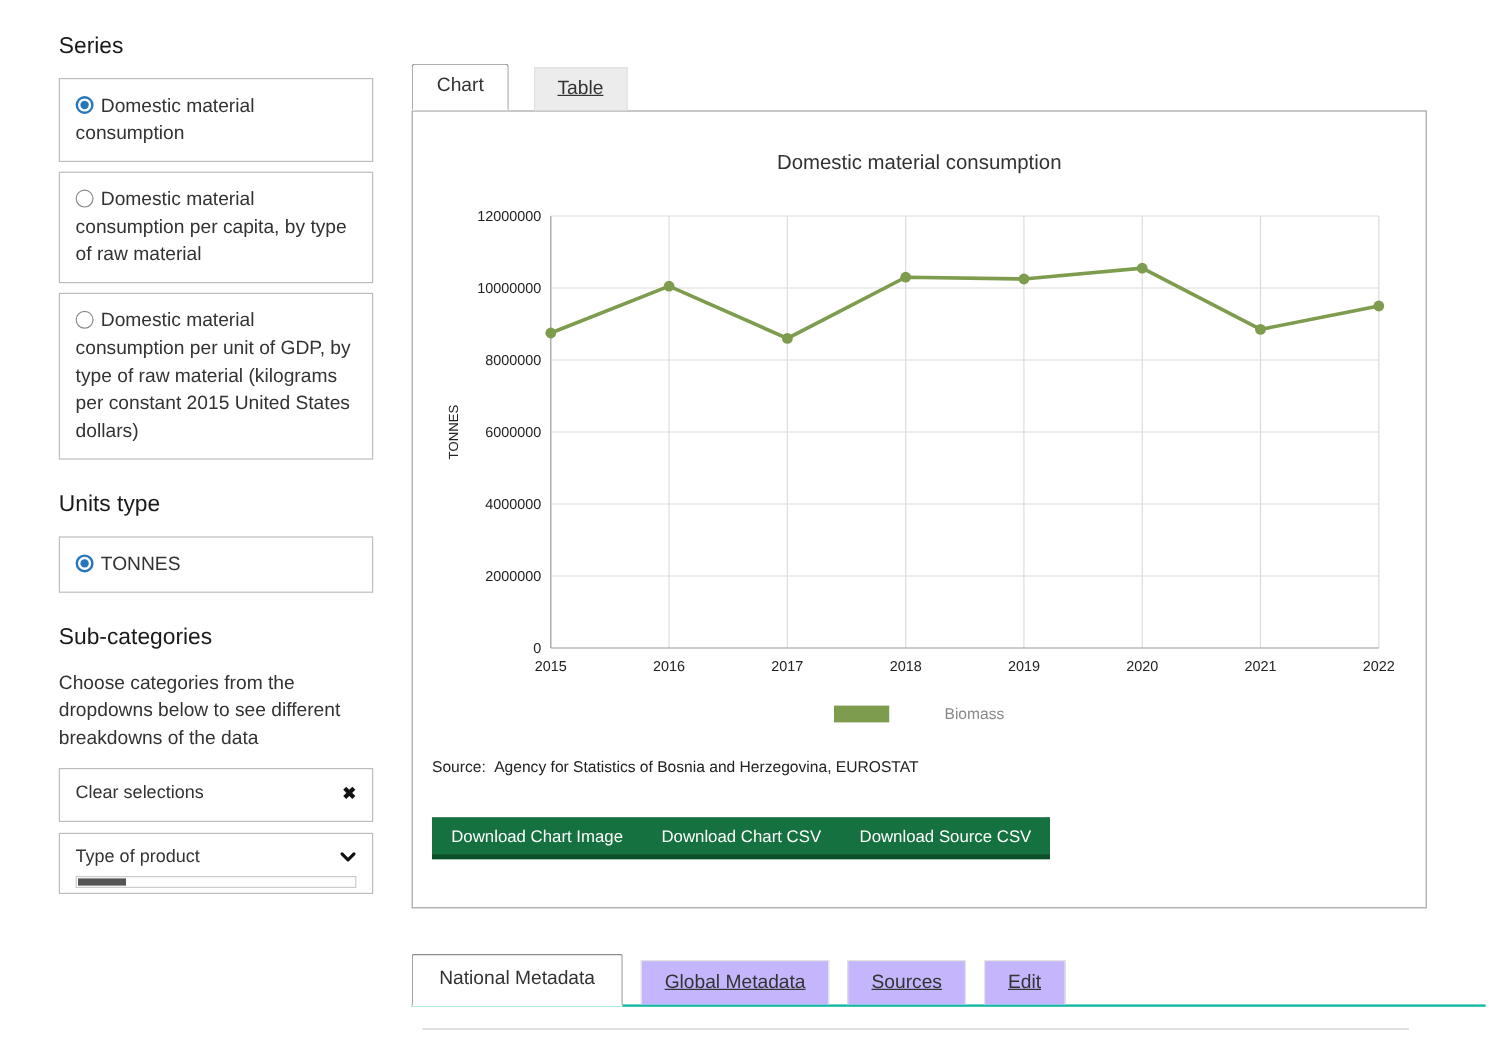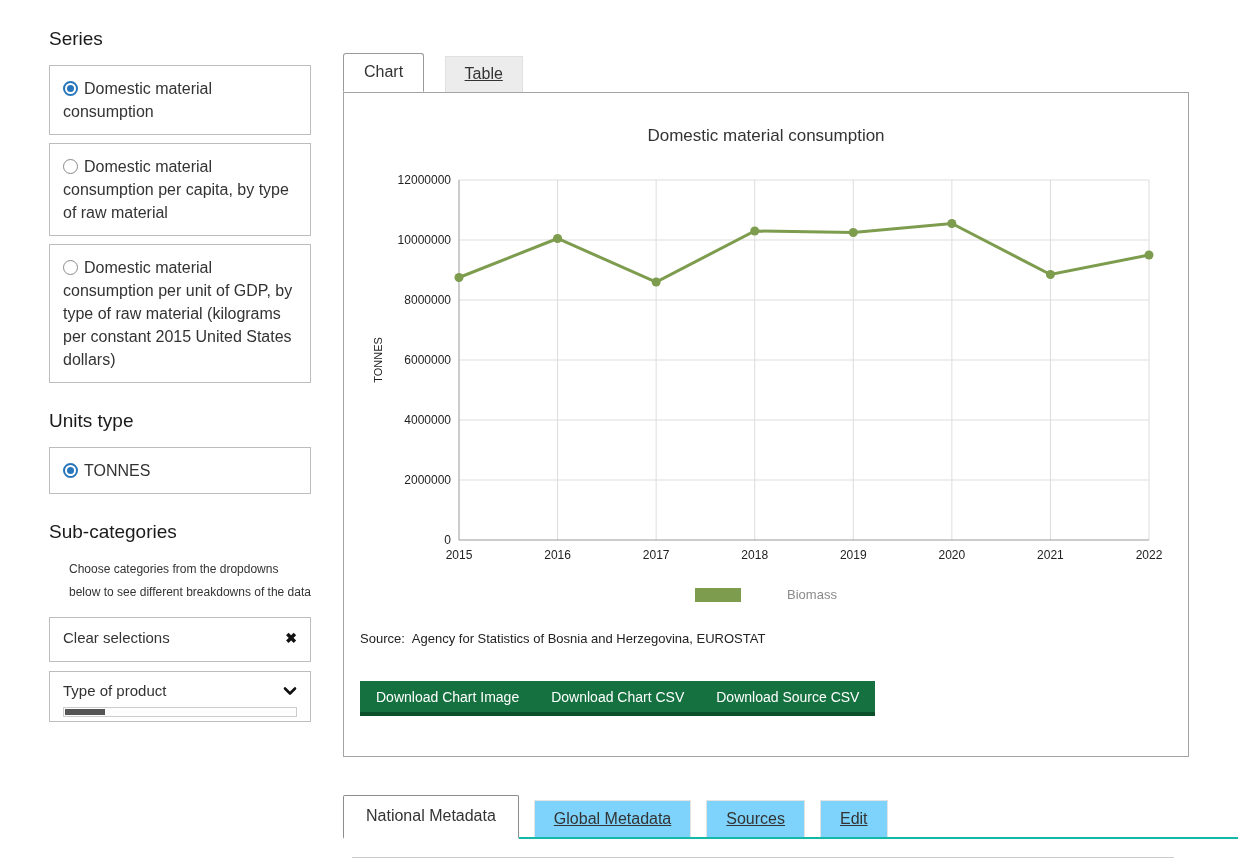--- a/index.html
+++ b/index.html
@@ -11,21 +11,21 @@
   .sidebar { position:absolute; left:49px; top:28px; width:262px; }
   .side-heading { font-size:19px; font-weight:400; color:#1a1a1a; margin-bottom:15px; }
   .opt-box { border:1px solid #bdbdbd; background:#fff; padding:11px 13px; margin-bottom:8px;
     font-size:16px; line-height:23px; color:#333; cursor:pointer; }
   .radio { display:inline-block; width:15px; height:15px; border-radius:50%;
     border:1px solid #8a8a8a; background:#fff; vertical-align:-2px; margin-right:6px; }
   .radio.sel { border:2px solid #2776bb; position:relative; }
   .radio.sel::after { content:""; position:absolute; left:2px; top:2px; width:7px; height:7px;
     border-radius:50%; background:#2776bb; }
   .section-gap { margin-top:27px; }
-  .help-text { font-size:12px; line-height:23px; color:#333; margin-bottom:13px;margin-left:20px; }
+  .help-text { font-size:16px; line-height:23px; color:#333; margin-bottom:13px; }
   .clear-box { border:1px solid #bdbdbd; padding:11px 13px 14px; margin-bottom:9px;
     display:flex; justify-content:space-between; align-items:flex-start;
     font-size:15px; cursor:pointer; }
   .x-icon { font-size:14px; color:#111; font-weight:bold; line-height:18px; }
   .dd-box { border:1px solid #bdbdbd; padding:10px 13px 4px; cursor:pointer; }
   .dd-row { display:flex; justify-content:space-between; align-items:center; font-size:15px; }
   .chev { width:14px; height:14px; }
   .dd-scroll { margin-top:8px; height:10px; border:1px solid #ccc; background:#fdfdfd; position:relative; }
   .dd-thumb { position:absolute; left:1px; top:1px; width:40px; height:6px; background:#555; }
 
@@ -50,21 +50,21 @@
   .btn-row { position:absolute; left:16px; top:588px; display:flex; }
   .dl-btn { background:#15713f; color:#fff; border:none; border-bottom:4px solid #0c4f2b;
     font-family:"Liberation Sans",sans-serif; font-size:14px; padding:8px 16px 7px; cursor:pointer; }
 
   
   .meta { position:absolute; left:343px; top:795px; width:895px; }
   .meta-tabs { display:flex; align-items:flex-end; border-bottom:2px solid #14b8a6;gap:12px; }
   .mtab-active { background:#fff; border:1px solid #8d8d8d; border-bottom:2px solid #fff;
     border-radius:2px 2px 0 0; padding:11px 22px 12px; margin-bottom:-2px; position:relative; z-index:2;
     font-size:16px; cursor:pointer; }
-  .mtab-idle { background:#7dd3fc; border:1px solid #e3e3e3; border-bottom:none;
+  .mtab-idle { background:#c4b5fd; border:1px solid #e3e3e3; border-bottom:none;
     padding:9px 19px; margin-left:3px; margin-top:0; font-size:16px; cursor:pointer; }
   .mtab-idle .t-label { text-decoration:underline; }
   .meta-rule { position:absolute; left:9px; top:62px; width:822px; border-top:1px solid #ccc; }
 </style>
 </head>
 <body>
 
 <div class="sidebar">
   <div class="side-heading">Series</div>
 

